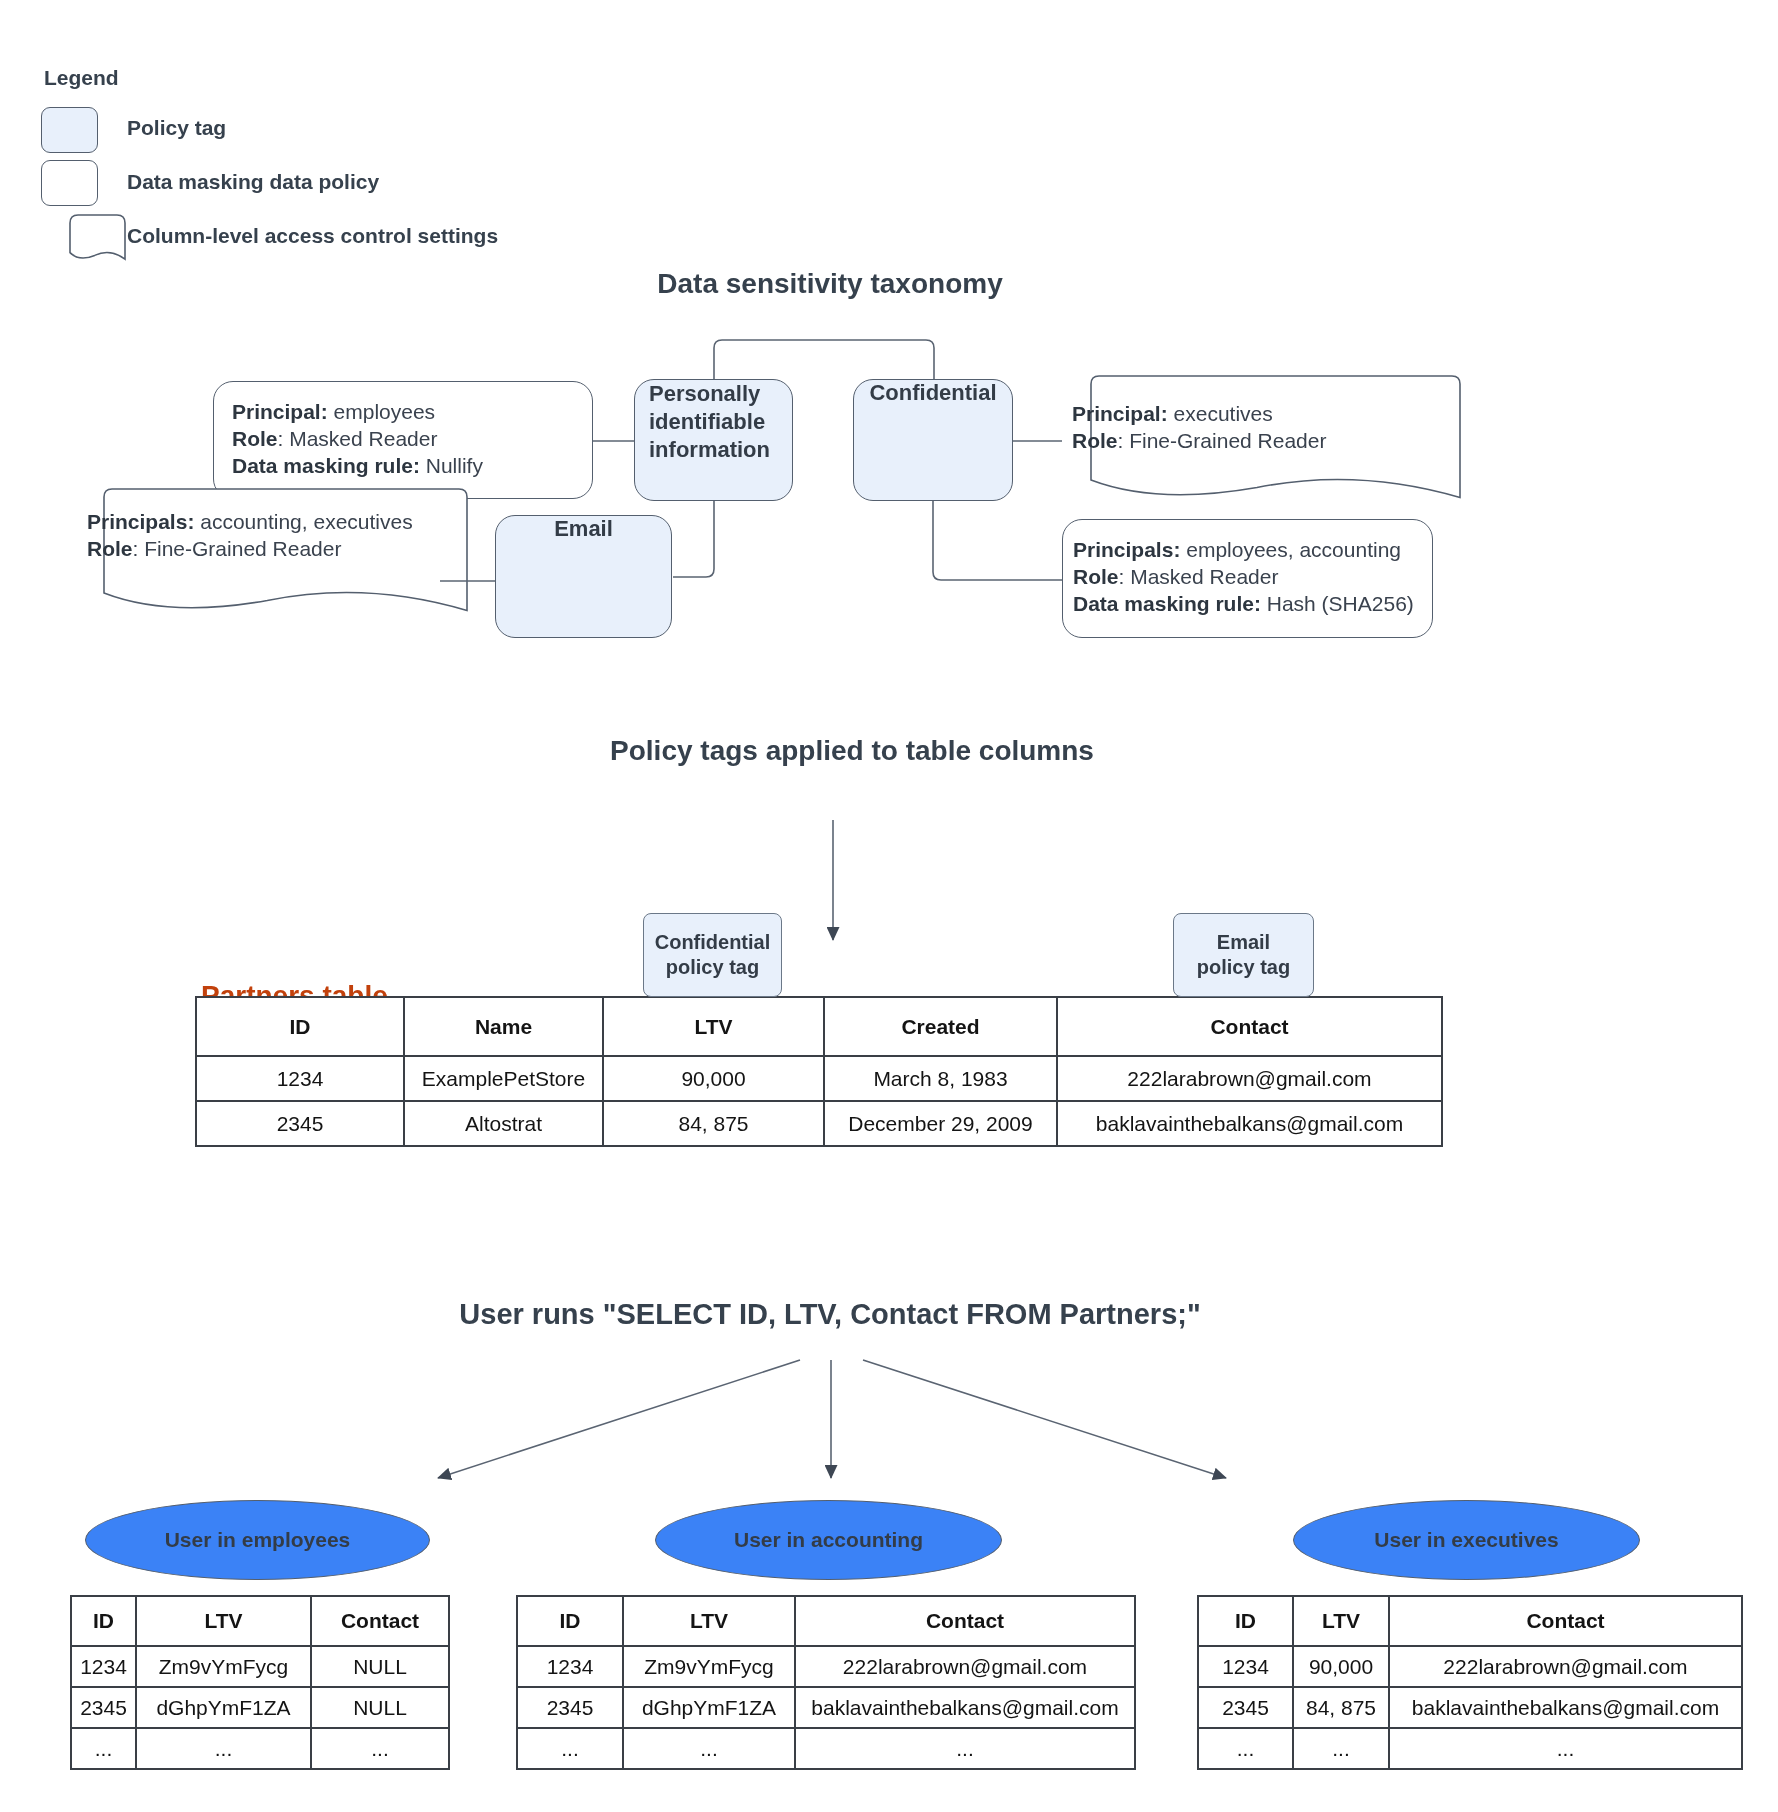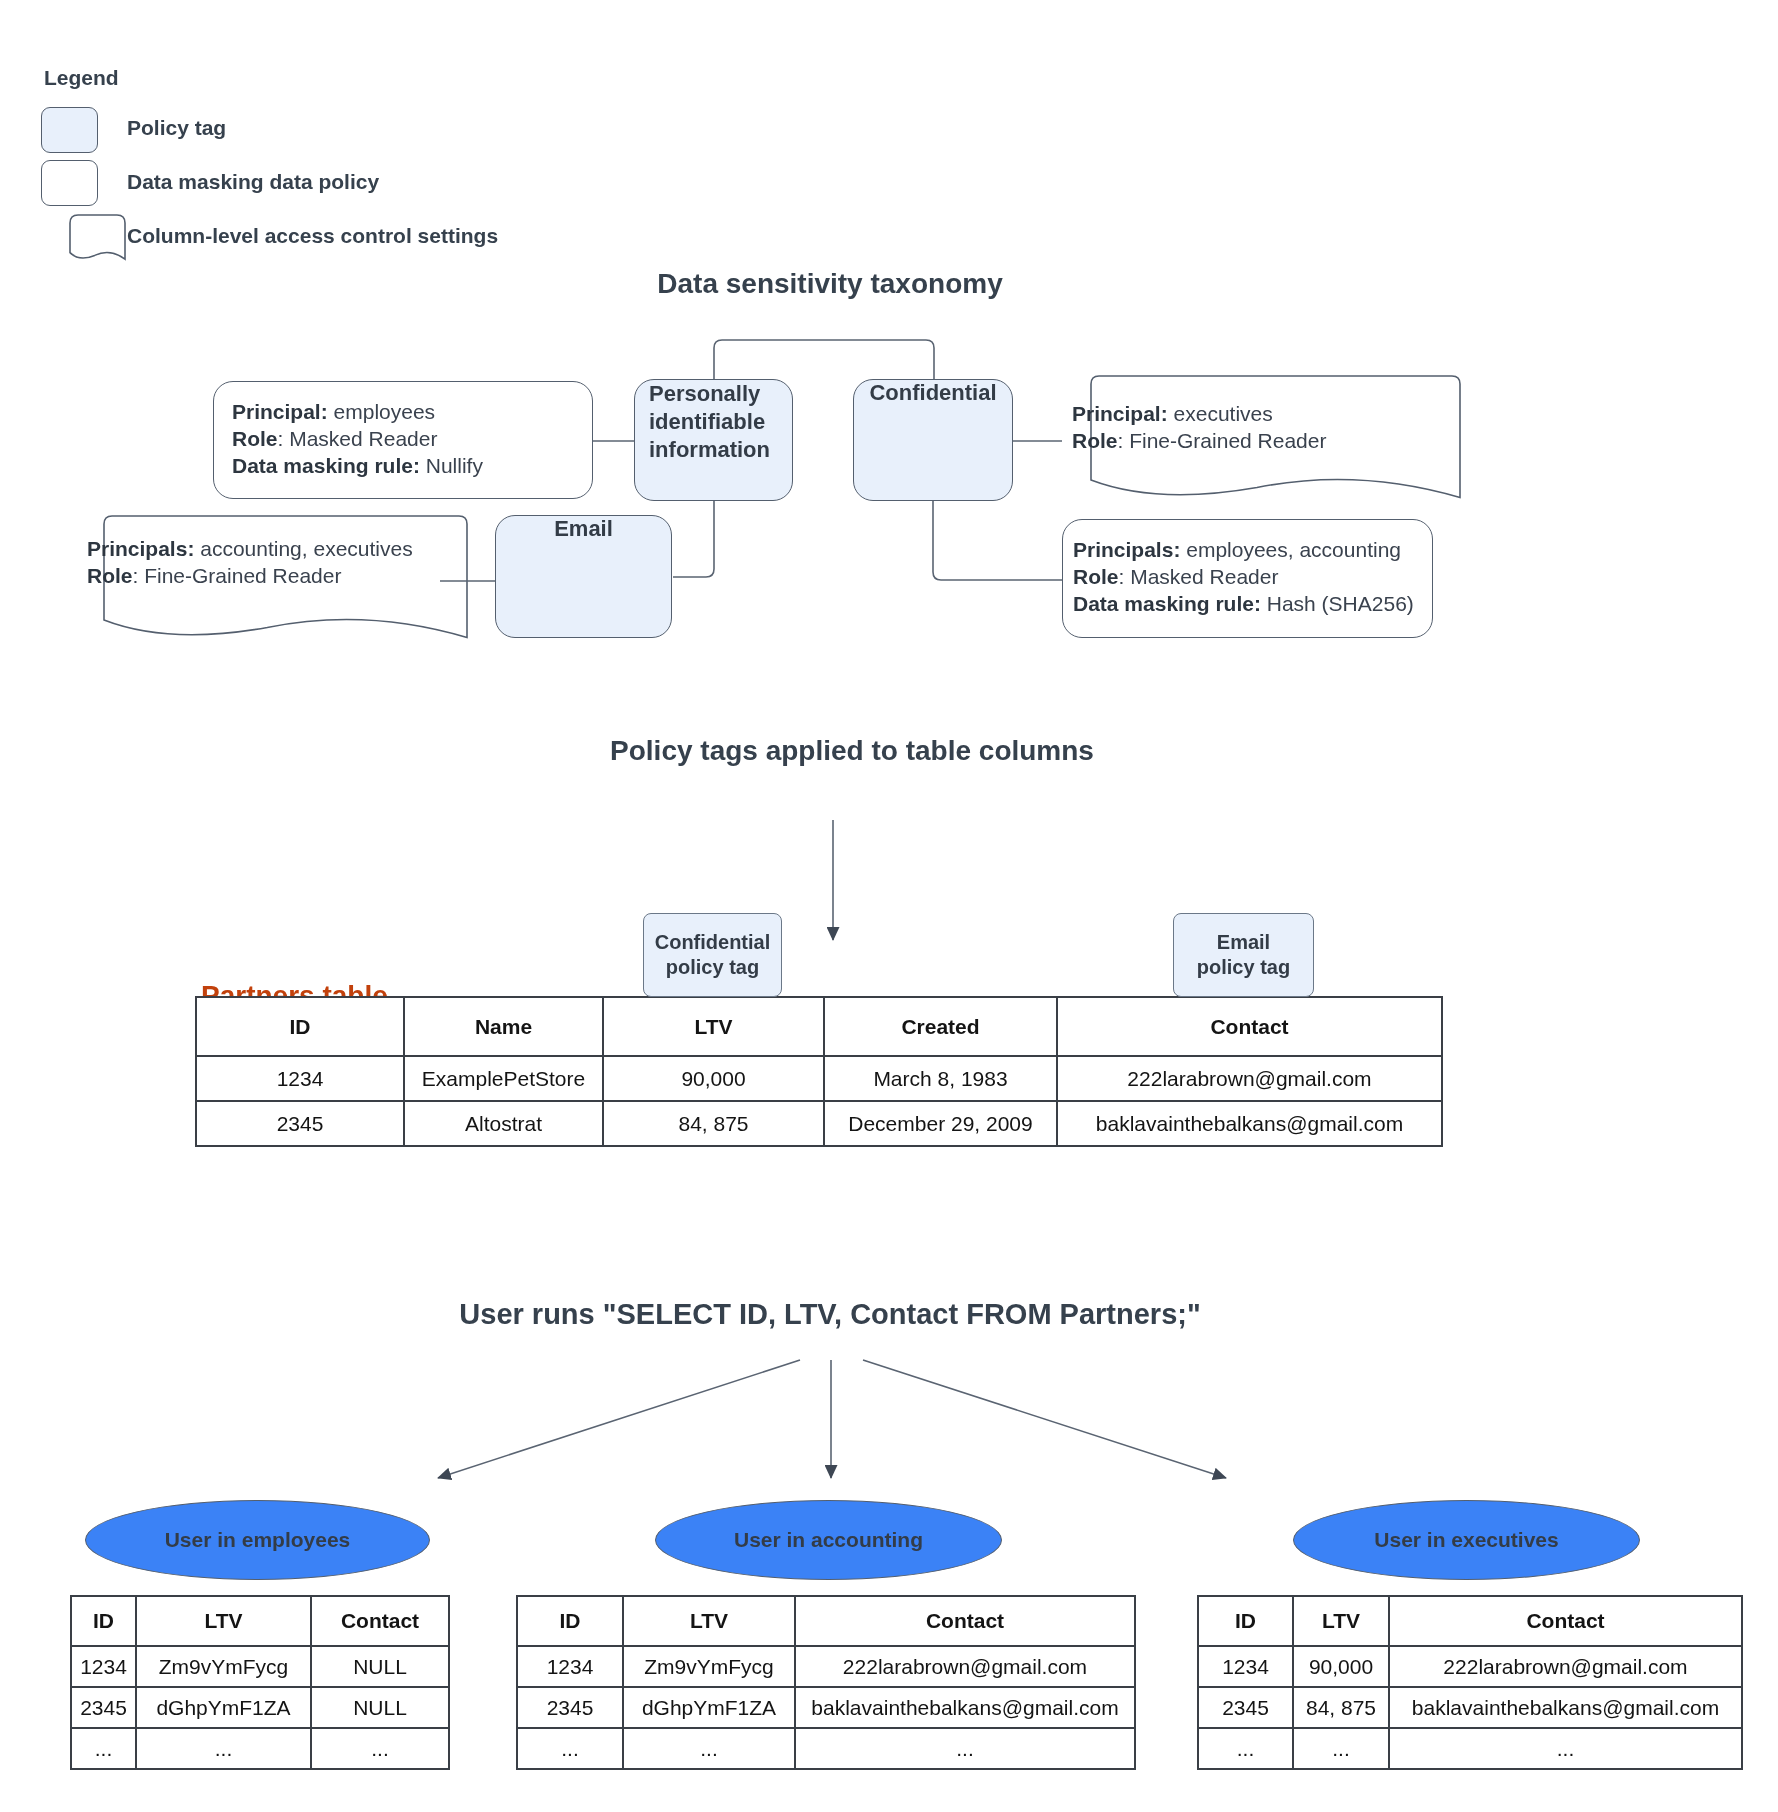--- a/index.html
+++ b/index.html
@@ -97,21 +97,21 @@
 <div class="docbox" style="left:1062px;top:375px;">
   <svg width="371" height="132">
       <path class="docpath" d="M 9 1 H 362 Q 370 1 370 9 V 122.5 Q 267.12 92.5 166.95000000000002 112.5 Q 66.78 130 1 105 V 9 Q 1 1 9 1 Z"></path>
     </svg>
   <div class="policy-text" style="left:10px;top:25px;">
     <div><b>Principal:</b><span> executives</span></div>
     <div><b>Role</b><span>: Fine-Grained Reader</span></div>
   </div>
 </div>
 
-<div class="docbox" style="left:75px;top:515px;">
+<div class="docbox" style="left:75px;top:488px;">
   <svg width="365" height="132">
       <path class="docpath" d="M 9 1 H 356 Q 364 1 364 9 V 122.5 Q 262.8 92.5 164.25 112.5 Q 65.7 130 1 105 V 9 Q 1 1 9 1 Z"></path>
     </svg>
   <div class="policy-text" style="left:12px;top:20px;">
     <div><b>Principals:</b><span> accounting, executives</span></div>
     <div><b>Role</b><span>: Fine-Grained Reader</span></div>
   </div>
 </div>
 
 <div class="node blue center" style="left:495px;top:515px;width:177px;height:123px;">

